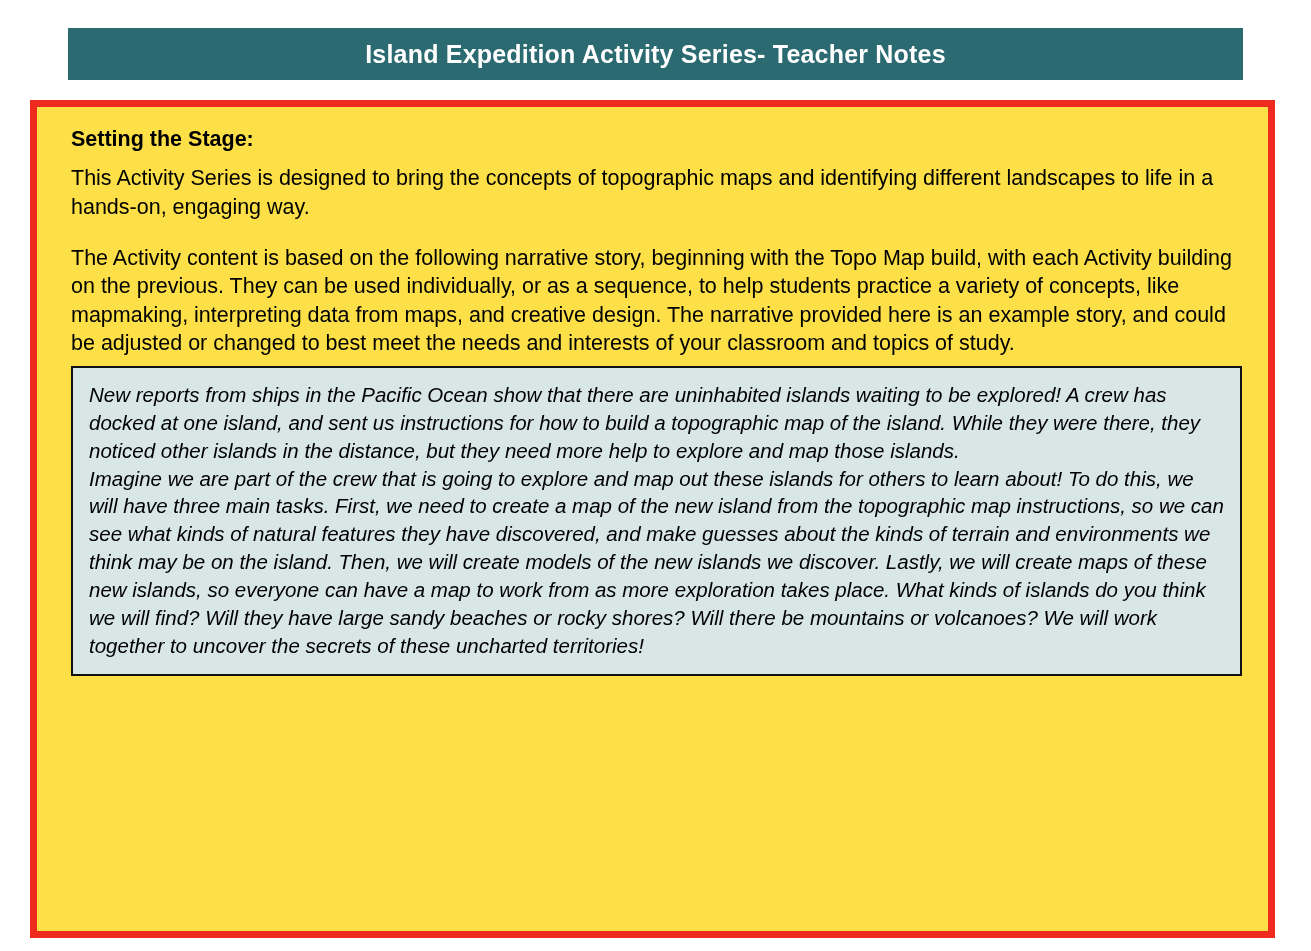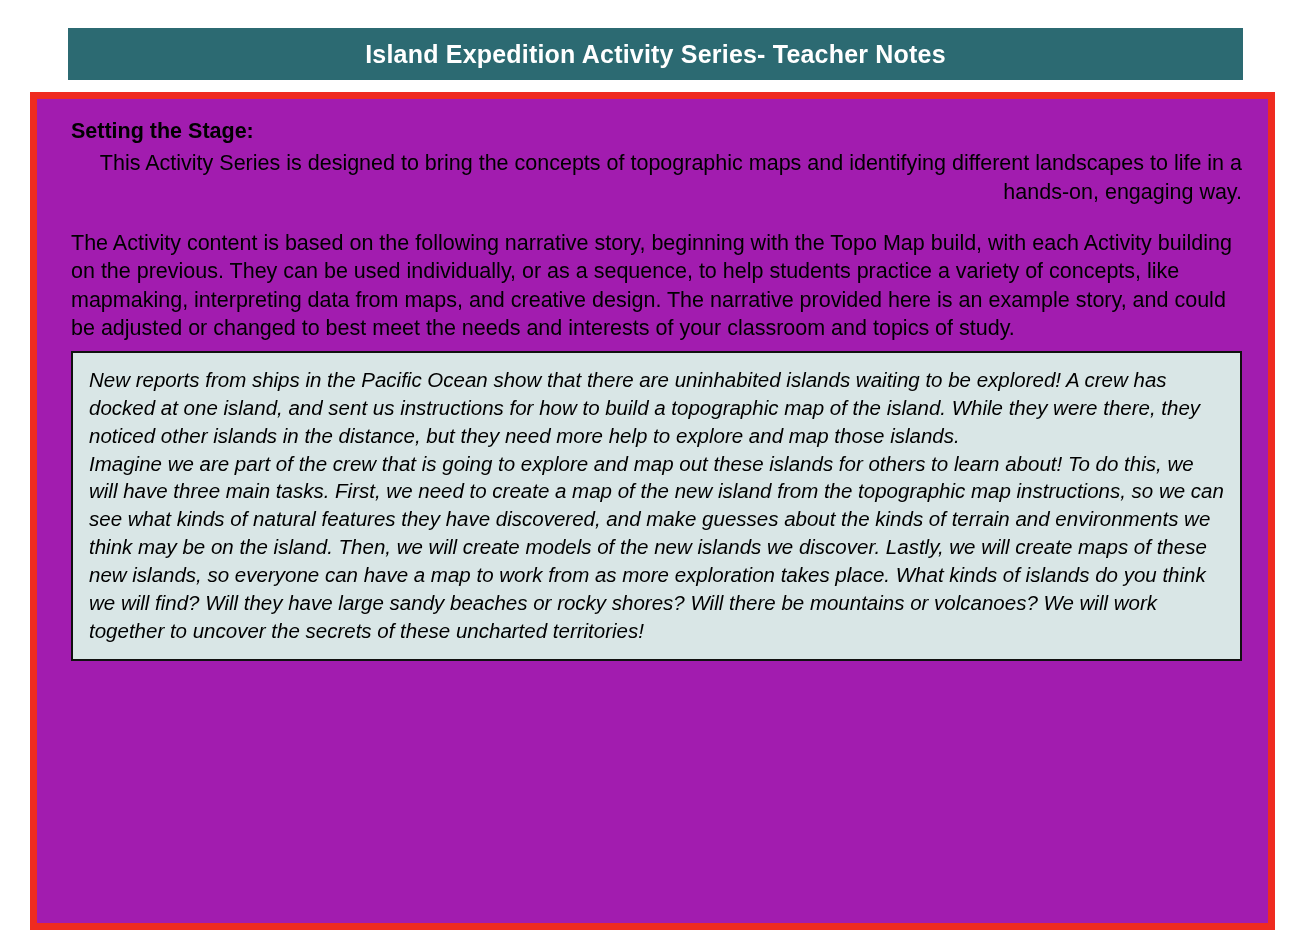--- a/index.html
+++ b/index.html
@@ -34,47 +34,46 @@
   .title-text {
     color: #ffffff;
     font-size: 25px;
     font-weight: bold;
     letter-spacing: 0.2px;
     text-align: center;
   }
   .content-frame {
     position: absolute;
     left: 30px;
-    top: 92px;
+    top: 100px;
     width: 1245px;
     height: 838px;
     box-sizing: border-box;
     border: 7px solid #ef2b20;
-    background: #a21caf;
+    background: #fde047;
   }
   .content-inner {
     padding: 18px 26px 10px 34px;
   }
   .section-heading {
     font-size: 21.5px;
     font-weight: bold;
     line-height: 1.32;
     margin: 0 0 0 0;
   }
   .body-par {
     font-size: 21.5px;
     line-height: 1.33;
     margin: 0;
   }
   .body-par + .body-par {
     margin-top: 22px;
   }
   .par-tight {
-    margin-top: 4px;
-    text-align: right;
+    margin-top: 11px;
   }
   .story-box {
     margin-top: 8px;
     border: 2px solid #111111;
     background: #d9e6e6;
     box-sizing: border-box;
     padding: 13px 16px 14px 16px;
   }
   .story-par {
     font-size: 20.5px;

